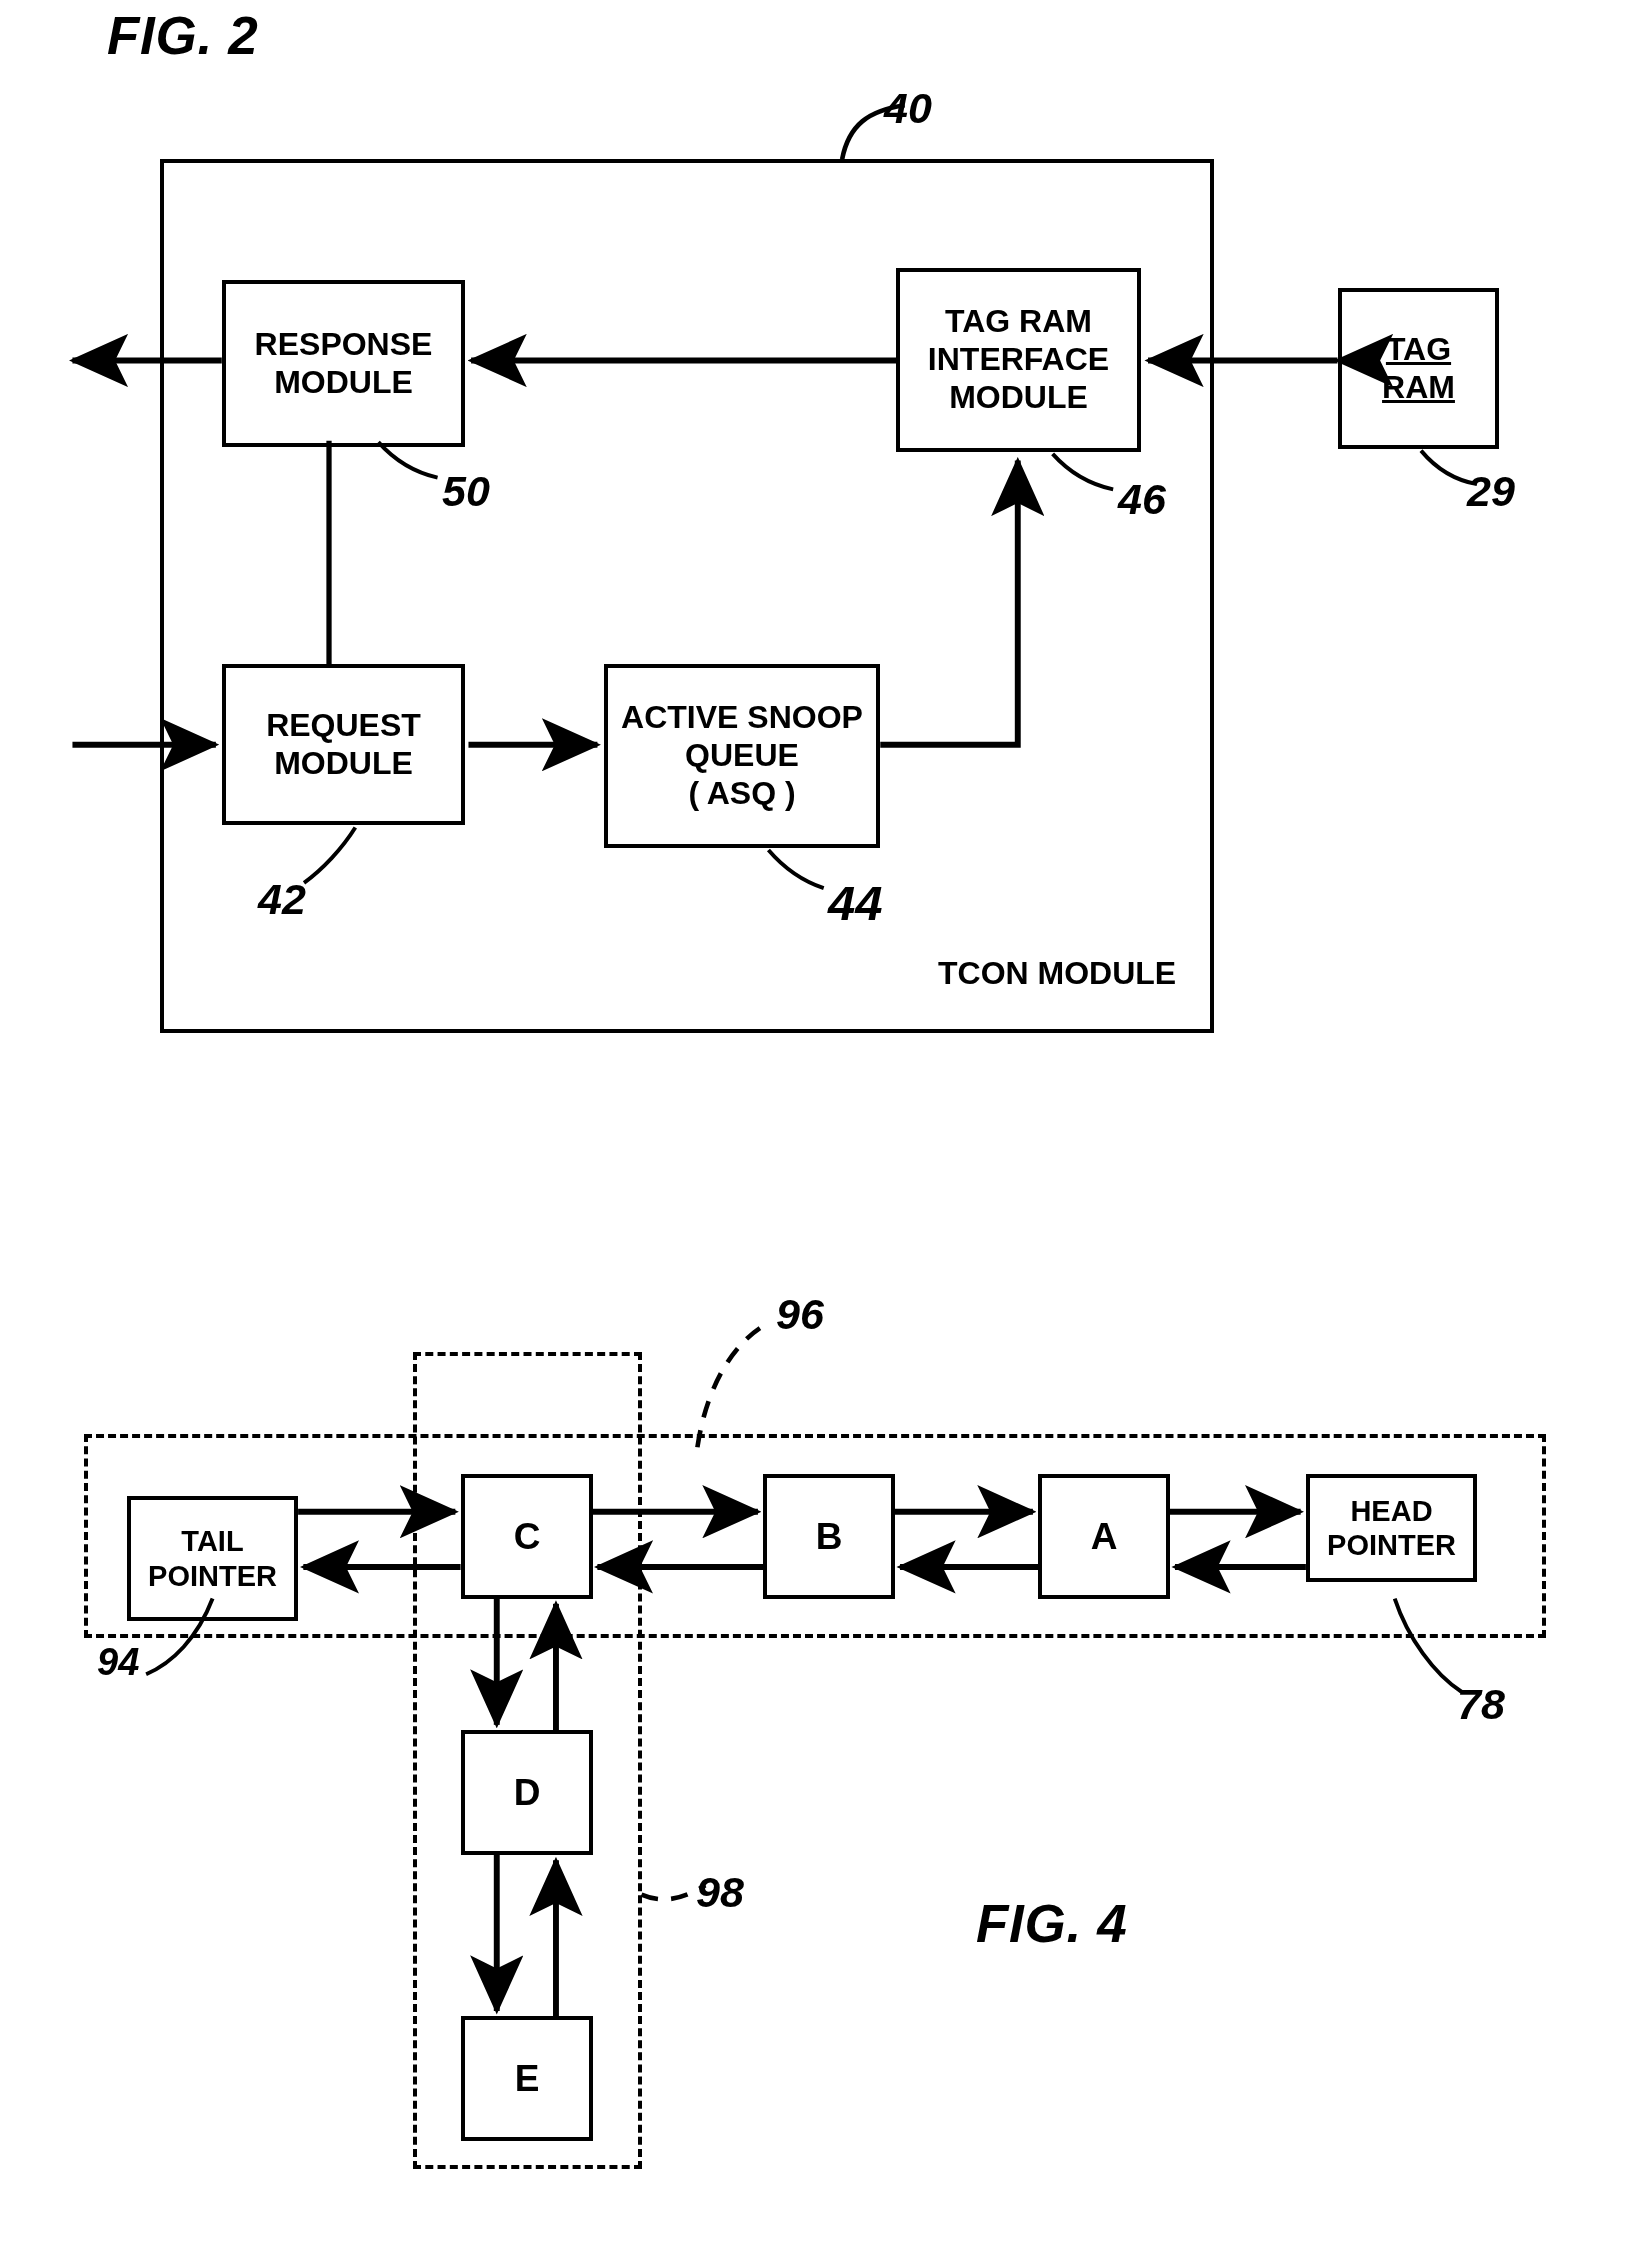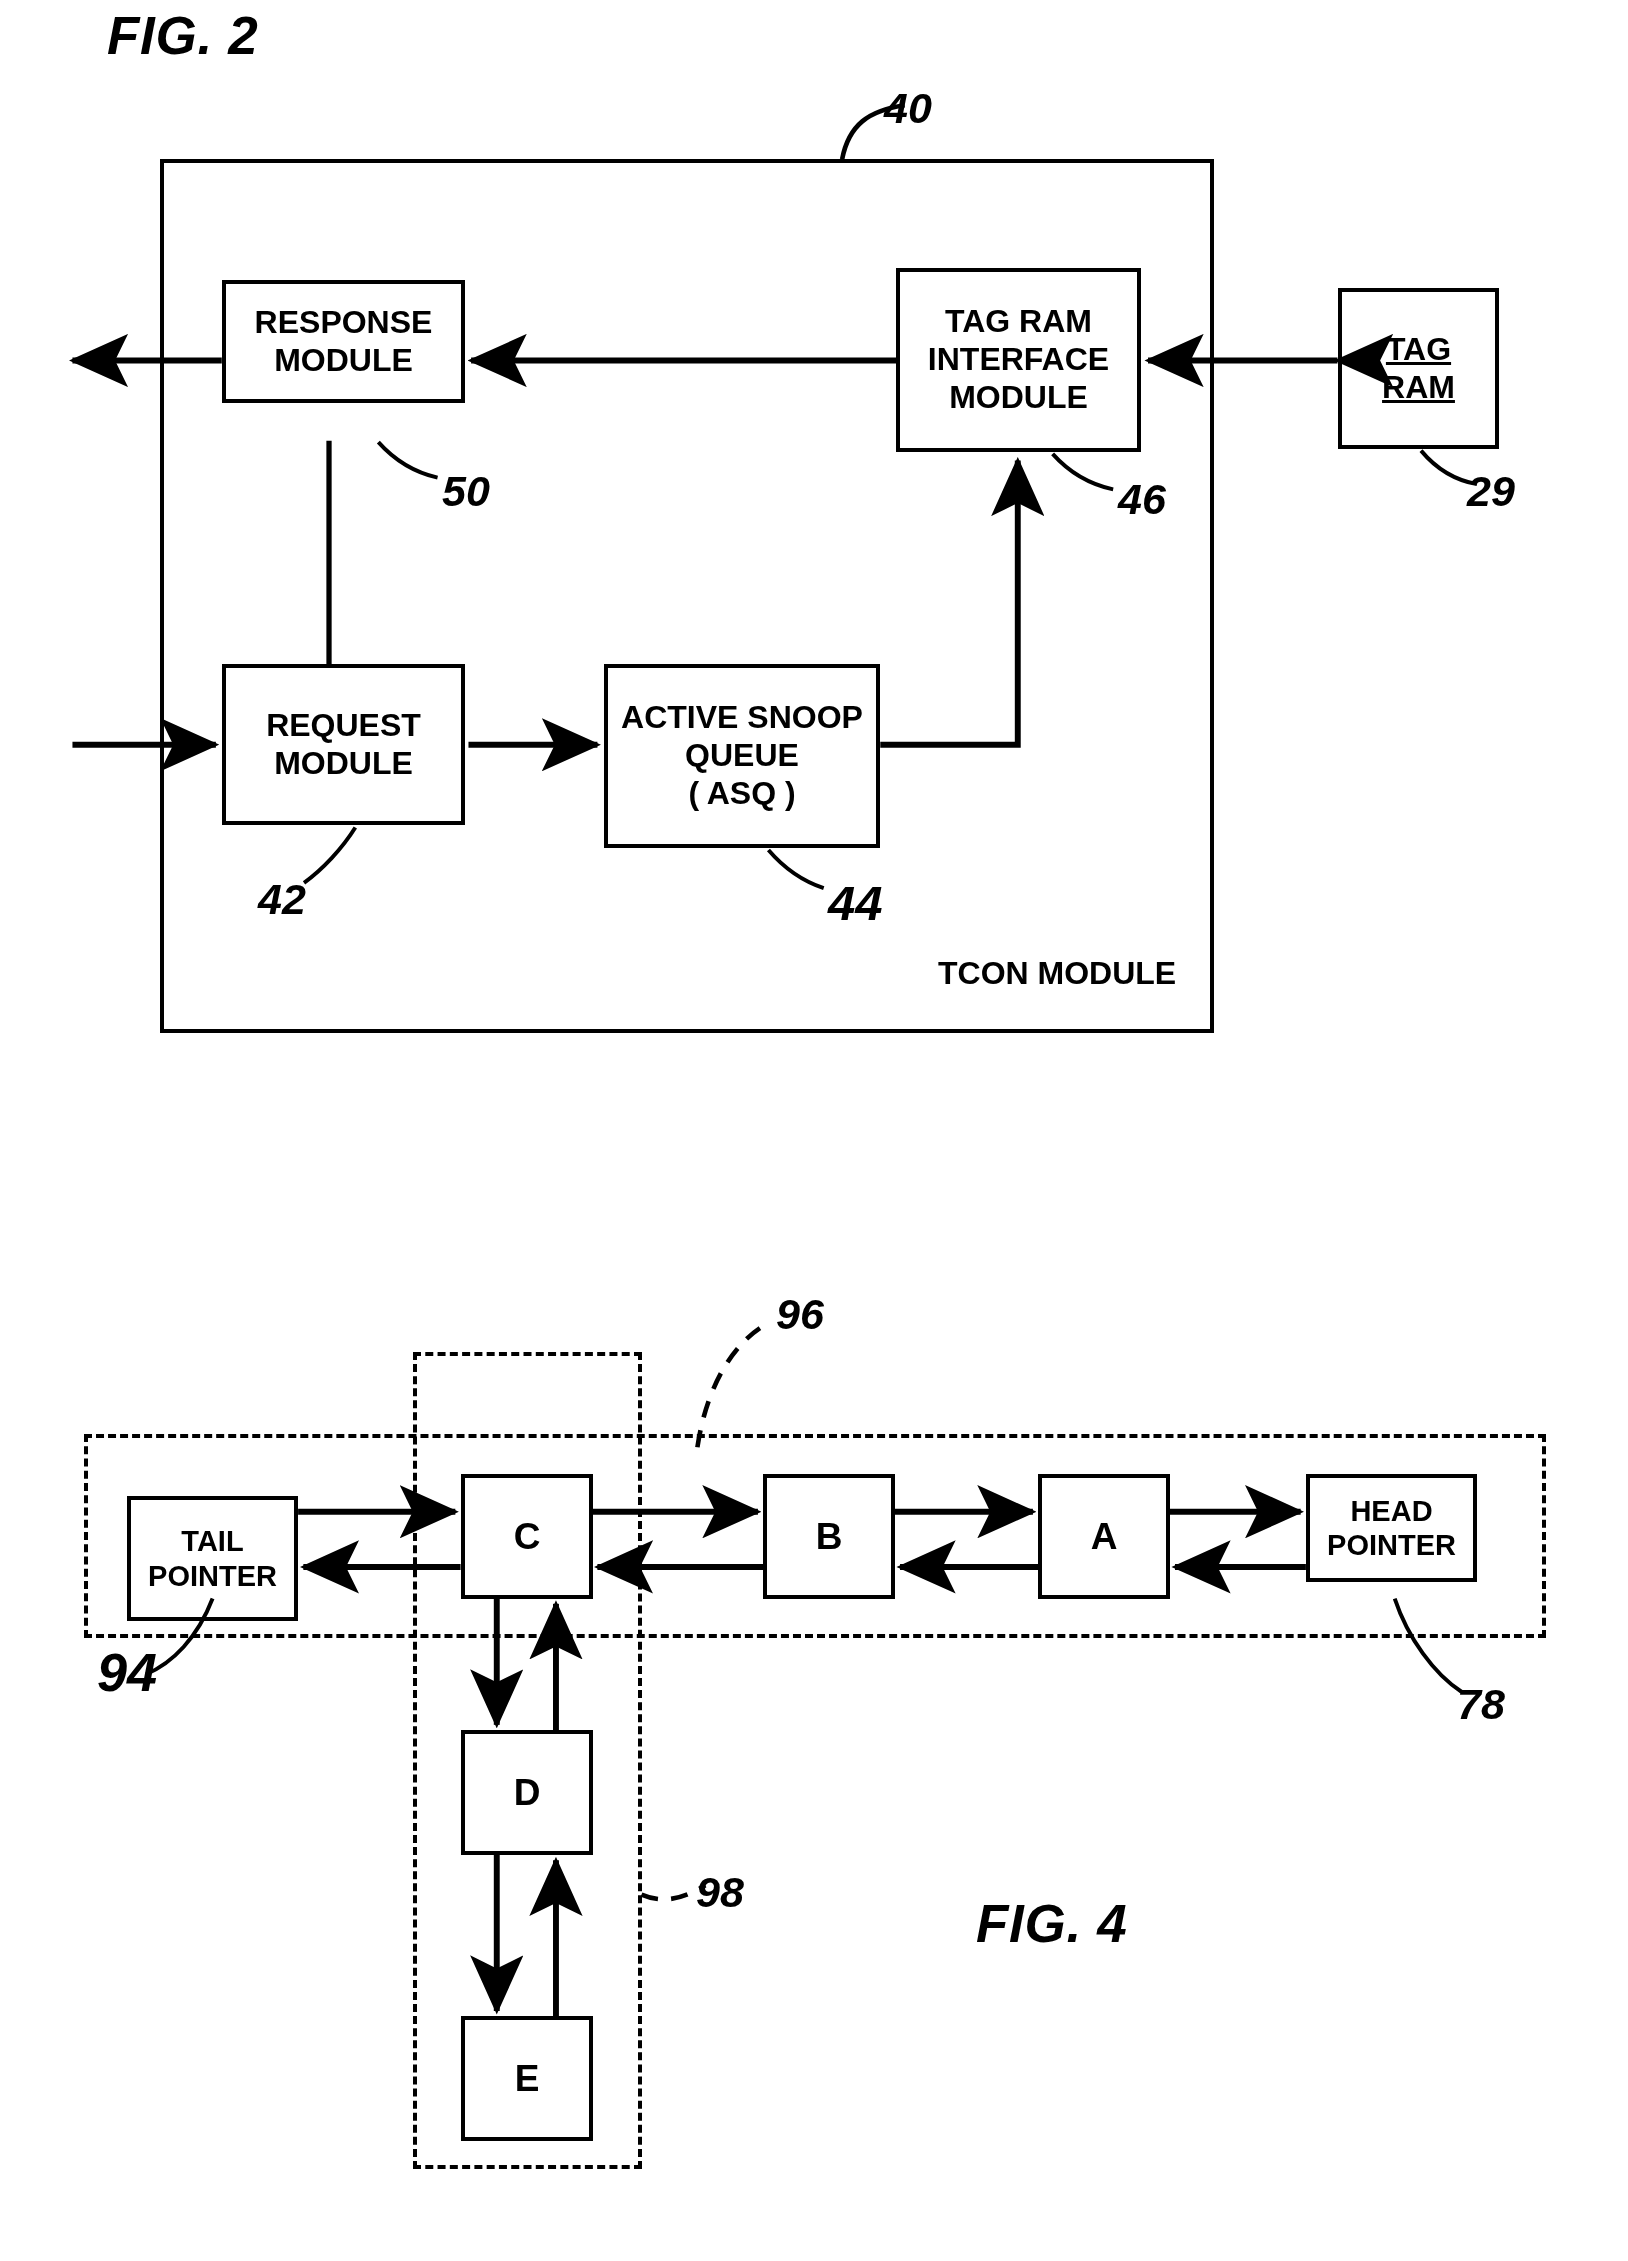--- a/index.html
+++ b/index.html
@@ -84,21 +84,21 @@
 <div id="sheet">
 
   <div class="fig-title" style="left:107px; top:5.3px; font-size:53px;">FIG. 2</div>
 
   <div class="outer-box" style="left:160px; top:159px; width:1054px; height:874px;"></div>
 
   <div class="plain-label" style="left:938px; top:955px; font-size:32px;">TCON MODULE</div>
 
   <div class="ref" style="left:884px; top:84px; font-size:43px;">40</div>
 
-  <div class="box" style="left:222px; top:280px; width:243px; height:123px; font-size:32px;">
+  <div class="box" style="left:222px; top:280px; width:243px; height:167px; font-size:32px;">
     <span class="ln">RESPONSE</span>
     <span class="ln">MODULE</span>
   </div>
   <div class="ref" style="left:442px; top:467px; font-size:43px;">50</div>
 
   <div class="box" style="left:896px; top:268px; width:245px; height:184px; font-size:32px;">
     <span class="ln">TAG RAM</span>
     <span class="ln">INTERFACE</span>
     <span class="ln">MODULE</span>
   </div>
@@ -126,21 +126,21 @@
   <div class="fig-title" style="left:976px; top:1893px; font-size:53px;">FIG. 4</div>
 
   <div class="dashed-box" style="left:84px; top:1434px; width:1462px; height:204px;"></div>
 
   <div class="dashed-box" style="left:413px; top:1352px; width:229px; height:817px;"></div>
 
   <div class="box" style="left:127px; top:1496px; width:171px; height:125px; font-size:29px;">
     <span class="ln">TAIL</span>
     <span class="ln">POINTER</span>
   </div>
-  <div class="ref" style="left:97px; top:1641px; font-size:54px;text-align:right;">94</div>
+  <div class="ref" style="left:97px; top:1641px; font-size:38px;text-align:right;">94</div>
 
   <div class="box" style="left:461px; top:1474px; width:132px; height:125px; font-size:37px;">
     <span class="ln">C</span>
   </div>
 
   <div class="box" style="left:763px; top:1474px; width:132px; height:125px; font-size:37px;">
     <span class="ln">B</span>
   </div>
 
   <div class="box" style="left:1038px; top:1474px; width:132px; height:125px; font-size:37px;">

